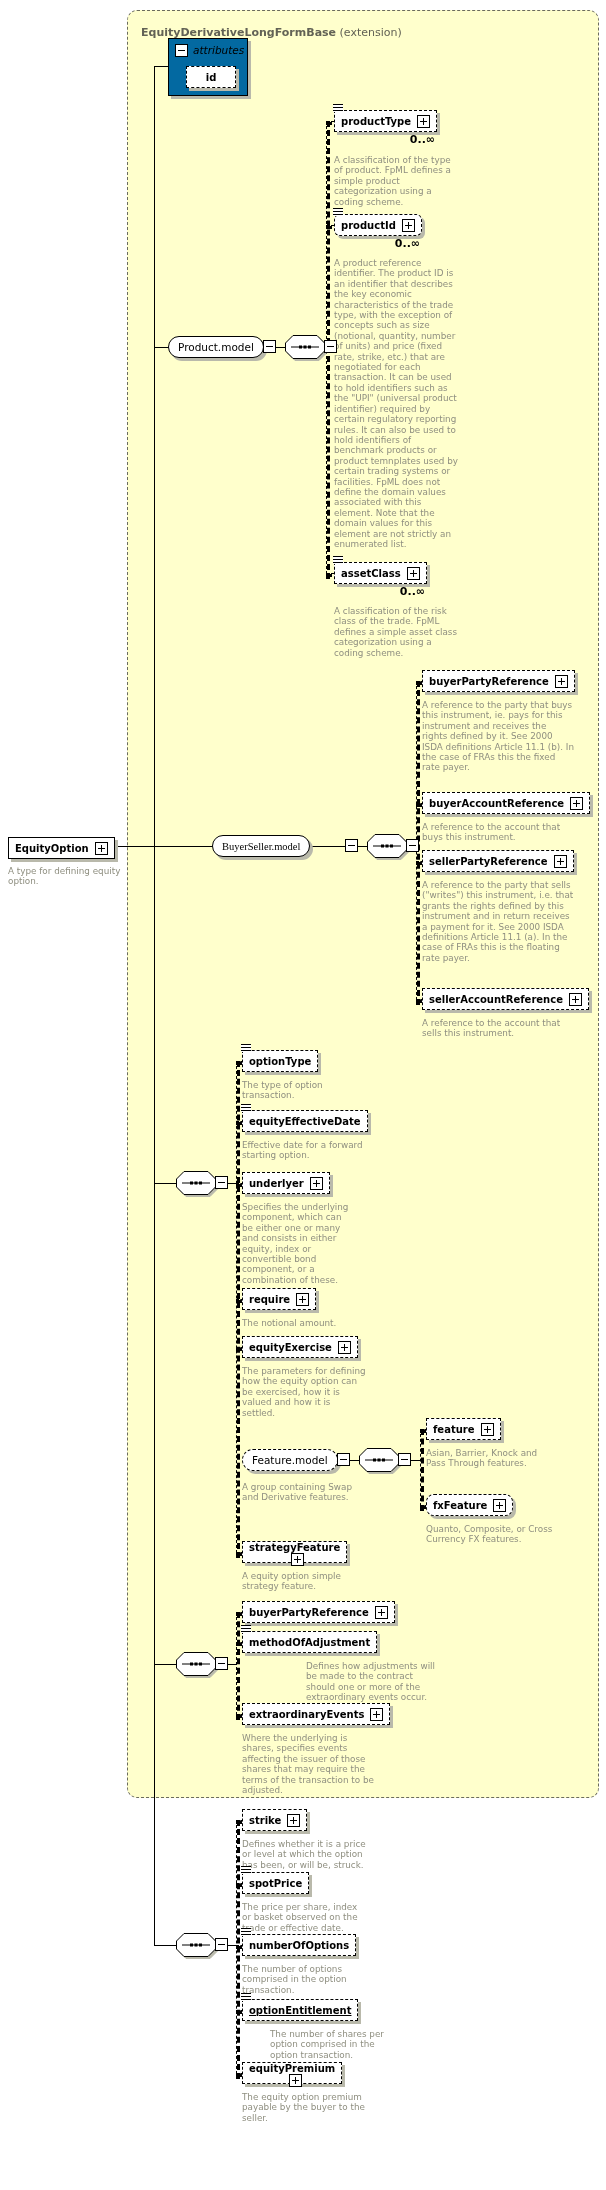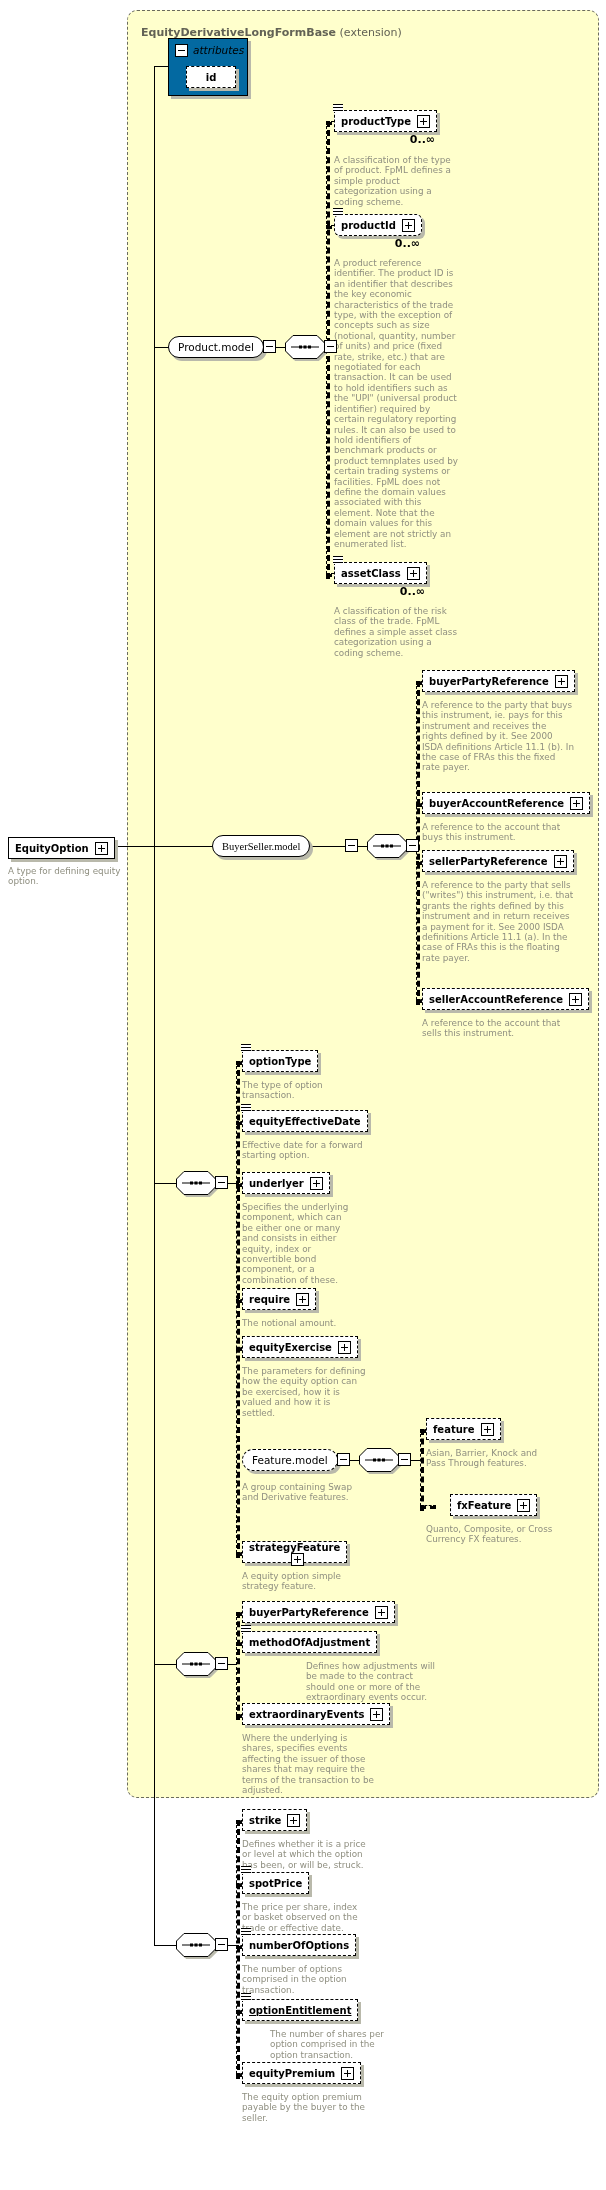--- a/index.html
+++ b/index.html
@@ -198,21 +198,21 @@
         <rect x="18.5" y="10.5" width="3" height="3" fill="#000"></rect>
         <rect x="23" y="10.5" width="3" height="3" fill="#000"></rect>
       </svg>
       <div class="pm" style="left: 398px; top: 1453px;"></div>
       <div class="ann" style="left: 242px; top: 1482px; width: 124px;">A group containing Swap and Derivative features.</div>
       <div class="el" style="left: 426px; top: 1418px;">
         <span class="lbl">feature</span>
         <span class="xp plus"></span>
       </div>
       <div class="ann" style="left: 426px; top: 1448px; width: 130px;">Asian, Barrier, Knock and Pass Through features.</div>
-      <div class="el" style="left: 450px; top: 1494px;">
+      <div class="el" style="left: 426px; top: 1494px; border-radius: 8px;">
         <span class="lbl">fxFeature</span>
         <span class="xp plus"></span>
       </div>
       <div class="ann" style="left: 426px; top: 1524px; width: 130px;">Quanto, Composite, or Cross Currency FX features.</div>
       <div class="el" style="left: 242px; top: 1541px; flex-direction: column;">
         <span class="lbl">strategyFeature</span>
         <span class="xp plus"></span>
       </div>
       <div class="ann" style="left: 242px; top: 1571px; width: 126px;">A equity option simple strategy feature.</div>
       <svg width="40" height="24" class="oct" style="left: 176px; top: 1652px;">
@@ -258,19 +258,19 @@
       <div class="el" style="left: 242px; top: 1934px;">
         <span class="simp"></span>
         <span class="lbl">numberOfOptions</span>
       </div>
       <div class="ann" style="left: 242px; top: 1964px; width: 116px;">The number of options comprised in the option transaction.</div>
       <div class="el" style="left: 242px; top: 1999px; text-decoration: underline;">
         <span class="simp"></span>
         <span class="lbl">optionEntitlement</span>
       </div>
       <div class="ann" style="left: 242px; top: 2029px; width: 120px; margin-left: 28px;">The number of shares per option comprised in the option transaction.</div>
-      <div class="el" style="left: 242px; top: 2062px;">
+      <div class="el" style="left: 242px; top: 2062px; flex-direction: column;">
         <span class="lbl">equityPremium</span>
         <span class="xp plus"></span>
       </div>
       <div class="ann" style="left: 242px; top: 2092px; width: 126px;">The equity option premium payable by the buyer to the seller.</div>
     </div>
 </div>
 
 </body></html>

